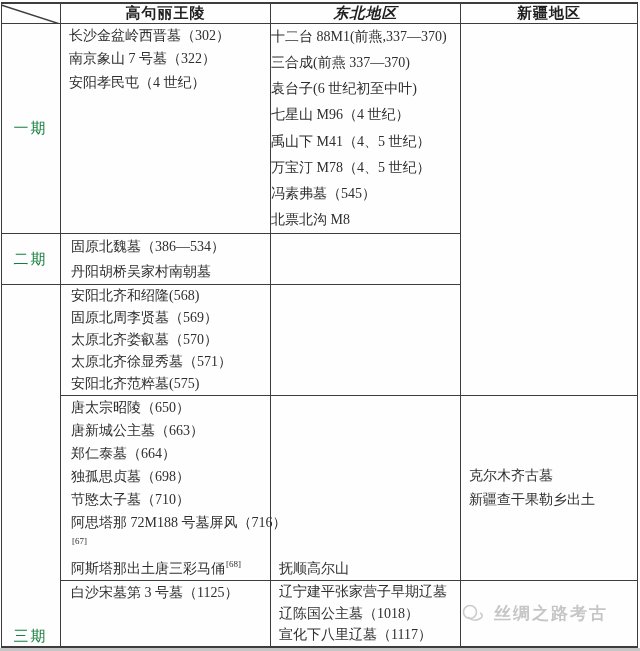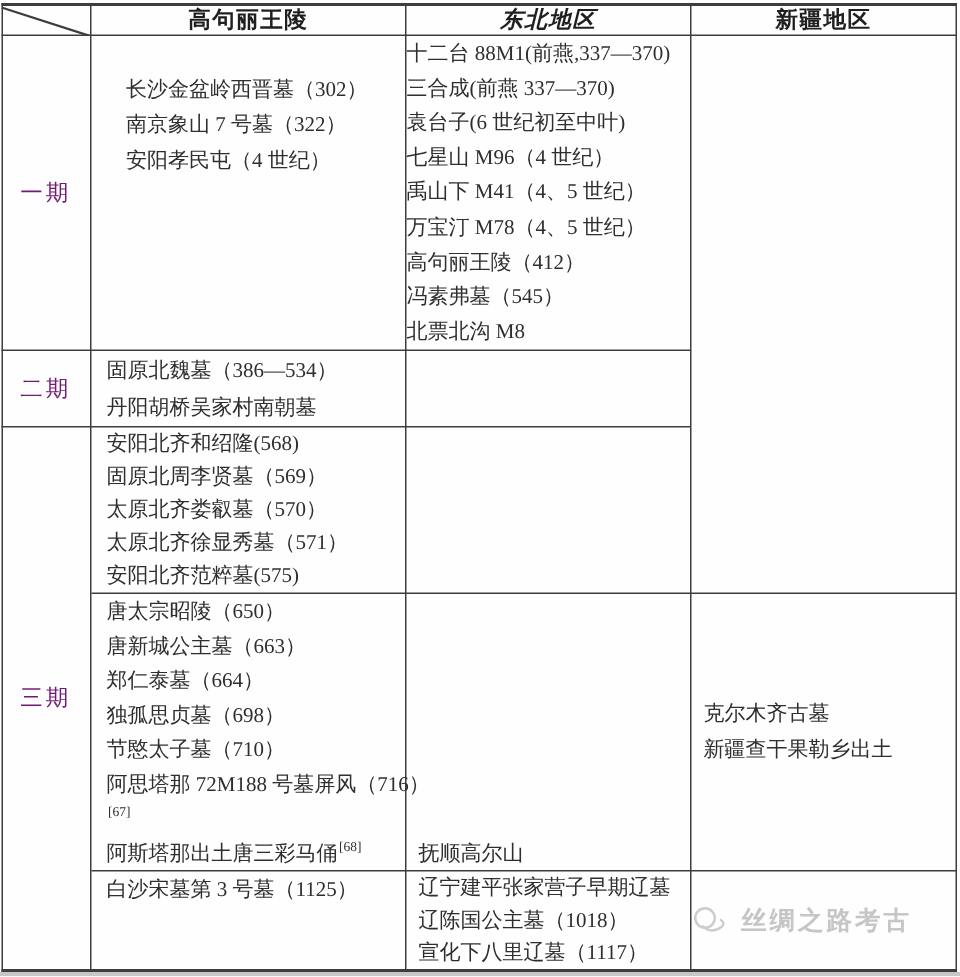--- a/index.html
+++ b/index.html
@@ -12,21 +12,21 @@
   .cell .line{display:flex;align-items:center;font-size:14px;white-space:nowrap;color:#2e2e2e;}
   .fill .line{flex:1;}
   .topalign .line{height:23.5px;}
   .bottomalign{justify-content:flex-end;}
   .centeralign{justify-content:center;}
   .pad-l{padding-left:10px;}
   .pad-m{padding-left:8px;}
   .hcell{align-items:center;justify-content:center;}
   .hcell .htext{font-weight:bold;font-size:15px;color:#1f1f1f;letter-spacing:1px;}
   .pcell{align-items:center;justify-content:center;}
-  .pcell .ptext{font-size:15px;color:#701a75;letter-spacing:2px;}
+  .pcell .ptext{font-size:15px;color:#15803d;letter-spacing:2px;}
   sup.ref{font-size:9px;line-height:1;margin-left:1px;transform:translateY(-4px);color:#2e2e2e;}
   .diag{position:absolute;left:1px;top:3px;}
   .watermark-cell{position:absolute;left:461px;top:581px;width:177px;height:65px;
     display:flex;align-items:center;justify-content:flex-start;gap:7px;}
   .wm-text{color:#c6c6c6;font-size:17px;font-weight:bold;letter-spacing:2px;white-space:nowrap;}
   .bottom-shadow{position:absolute;left:0;top:648px;width:640px;height:3px;background:#b8b8b8;opacity:.8;}
 </style>
 </head>
 <body>
 
@@ -58,25 +58,25 @@
   <div class="cell hcell" style="left:461px;top:3px;width:176px;height:20px;">
     <span class="htext">新疆地区</span>
   </div>
 
   <div class="cell pcell" style="left:1px;top:24px;width:59px;height:209px;">
     <span class="ptext">一期</span>
   </div>
   <div class="cell pcell" style="left:1px;top:234px;width:59px;height:50px;">
     <span class="ptext">二期</span>
   </div>
-  <div class="cell pcell" style="left:1px;top:285px;width:59px;height:361px;">
+  <div class="cell pcell" style="left:1px;top:285px;width:59px;height:361px;justify-content:flex-end;">
     <span class="ptext">三期</span>
   </div>
 
-  <div class="cell topalign pad-l" style="left:74px;top:24px;width:209px;height:209px;margin-top:24px;">
+  <div class="cell topalign pad-l" style="left:59px;top:24px;width:209px;height:209px;">
     <div class="line">长沙金盆岭西晋墓（302）</div>
     <div class="line">南京象山 7 号墓（322）</div>
     <div class="line">安阳孝民屯（4 世纪）</div>
   </div>
 
   <div class="cell fill pad-l" style="left:61px;top:234px;width:209px;height:50px;">
     <div class="line">固原北魏墓（386—534）</div>
     <div class="line">丹阳胡桥吴家村南朝墓</div>
   </div>
 
@@ -108,21 +108,20 @@
     <div class="line">白沙宋墓第 3 号墓（1125）</div>
   </div>
 
   <div class="cell fill pad-m" style="left:263px;top:24px;width:189px;height:209px;">
     <div class="line">十二台 88M1(前燕,337—370)</div>
     <div class="line">三合成(前燕 337—370)</div>
     <div class="line">袁台子(6 世纪初至中叶)</div>
     <div class="line">七星山 M96（4 世纪）</div>
     <div class="line">禹山下 M41（4、5 世纪）</div>
     <div class="line">万宝汀 M78（4、5 世纪）</div>
-    <div class="line">高句丽王陵（412）</div>
     <div class="line">冯素弗墓（545）</div>
     <div class="line">北票北沟 M8</div>
   </div>
 
   <div class="cell bottomalign pad-m" style="left:271px;top:396px;width:189px;height:184px;">
     <div class="line" style="height:23px;">抚顺高尔山</div>
   </div>
 
   <div class="cell fill pad-m" style="left:271px;top:581px;width:189px;height:65px;">
     <div class="line">辽宁建平张家营子早期辽墓</div>

